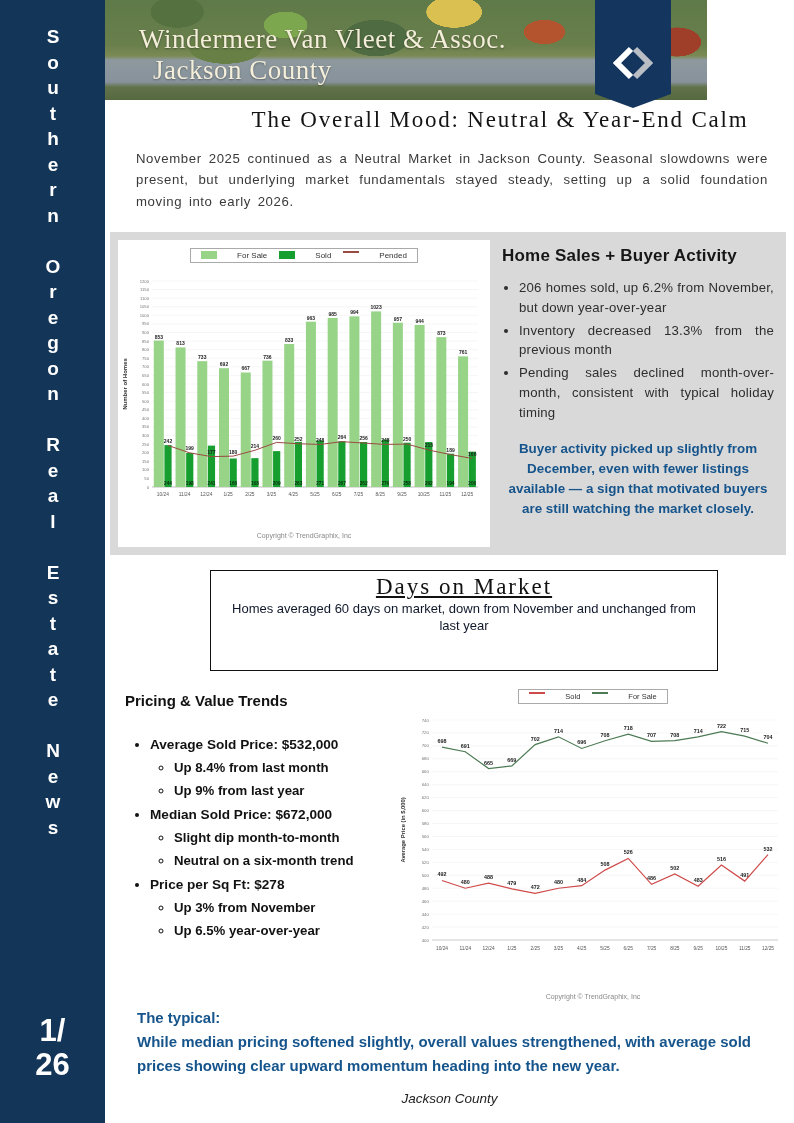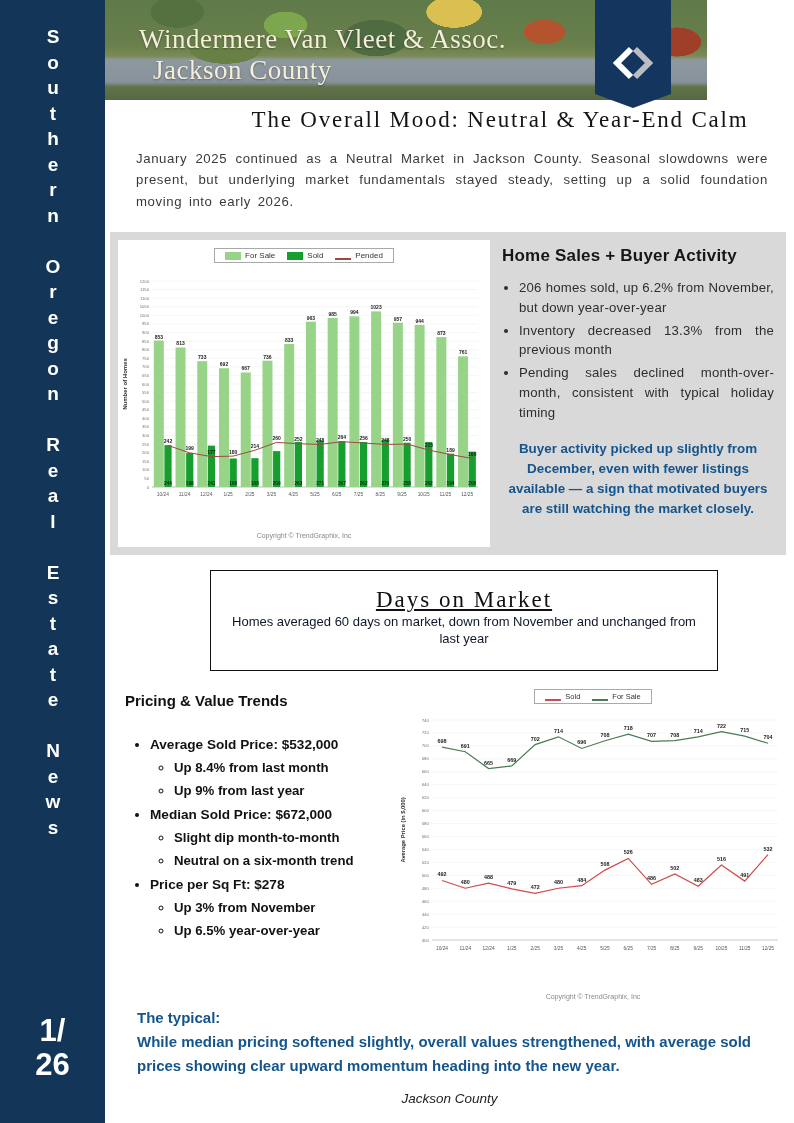--- a/index.html
+++ b/index.html
@@ -42,34 +42,34 @@
     font-size:13.2px; color:#3a3a3a; line-height:1.62; text-align:justify;
     letter-spacing:.6px; word-spacing:2.5px; }
 
   
   .gray-panel { position:absolute; left:110px; top:232px; width:676px; height:323px; background:#d9d9d9; }
   .chart-card { position:absolute; left:8px; top:8px; width:372px; height:307px; background:#fff; padding-top:5px; }
   .legend { display:flex; align-items:center; gap:12px; width:fit-content;
     margin:3px auto 2px; border:1px solid #aaa; padding:2px 10px; font-size:8px; color:#333; background:#fff; }
   .legend .sw { width:16px; height:8px; display:inline-block; }
   .legend .ln { width:16px; height:0; display:inline-block; }
-  .legend .item { display:flex; align-items:flex-end; gap:4px; }
+  .legend .item { display:flex; align-items:flex-start; gap:20px; }
   .copyright { text-align:center; font-size:7px; color:#888; margin-top:1px; }
 
   .hs-col { position:absolute; left:392px; top:14px; width:272px; }
   .hs-title { font-size:17px; font-weight:bold; color:#161616; margin-bottom:12px; letter-spacing:.2px; }
   .hs-list { list-style:disc; padding-left:17px; font-size:13.2px; color:#2e2e2e;
     line-height:1.5; text-align:justify; letter-spacing:.2px; }
   .hs-list li { margin-bottom:3px; }
   .hs-highlight { margin-top:16px; color:#16548c; font-weight:bold; text-align:center;
     font-size:13.4px; line-height:1.5; }
 
   
   .days-box { position:absolute; left:210px; top:570px; width:508px; height:101px;
-    border:1.5px solid #111; background:#fff; text-align:center; padding-top:16px; }
+    border:1.5px solid #111; background:#fff; text-align:center; padding-top:3px; }
   .days-title { font-family:"Liberation Serif",serif; font-size:23px; letter-spacing:2px;
     text-decoration:underline; color:#111; }
   .days-line { font-size:13px; color:#0f172a; line-height:1.3; margin:1px 18px; }
 
   
   .pricing-title { position:absolute; left:125px; top:692px; font-size:15px; font-weight:bold; color:#111; }
   .pricing-list { position:absolute; left:134px; top:734px; width:274px;
     font-size:13.6px; font-weight:bold; color:#121212; }
   .pricing-list > ul { list-style:disc; padding-left:16px; }
   .pricing-list > ul > li { margin-bottom:4px; line-height:1.55; }
@@ -102,21 +102,21 @@
   </div>
   <div class="pennant">
     <svg width="44" height="36" viewBox="0 0 44 36">
       <polyline points="20,4 6,18 20,32" stroke="#ffffff" stroke-width="6" fill="none"></polyline>
       <polyline points="24,4 38,18 24,32" stroke="#b9bdc4" stroke-width="6" fill="none"></polyline>
     </svg>
   </div>
 </div>
 
 <div class="mood-title">The Overall Mood: Neutral &amp; Year-End Calm</div>
-<div class="mood-body">January 2025 continued as a Neutral Market in Jackson County. Seasonal slowdowns were present, but underlying market fundamentals stayed steady, setting up a solid foundation moving into early 2026.</div>
+<div class="mood-body">November 2025 continued as a Neutral Market in Jackson County. Seasonal slowdowns were present, but underlying market fundamentals stayed steady, setting up a solid foundation moving into early 2026.</div>
 
 <div class="gray-panel">
   <div class="chart-card">
     <div class="legend">
       <span class="item">
         <span class="sw" style="background: rgb(151, 212, 135);"></span>
         <span>For Sale</span>
       </span>
       <span class="item">
         <span class="sw" style="background: rgb(22, 159, 46);"></span>

